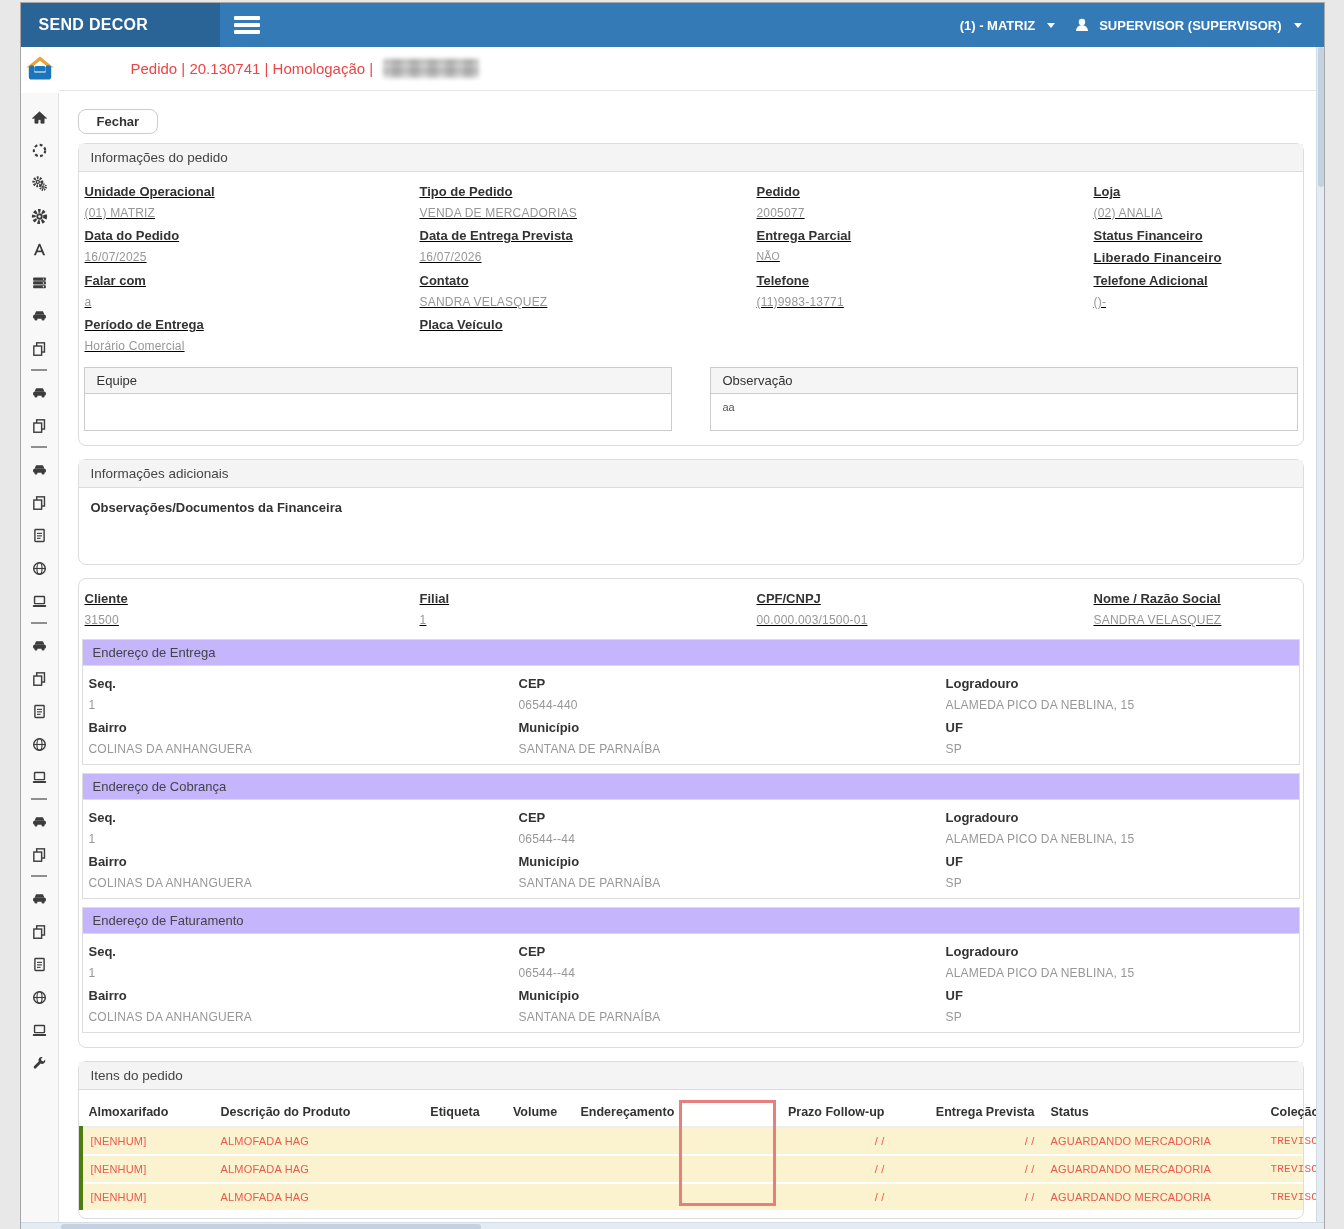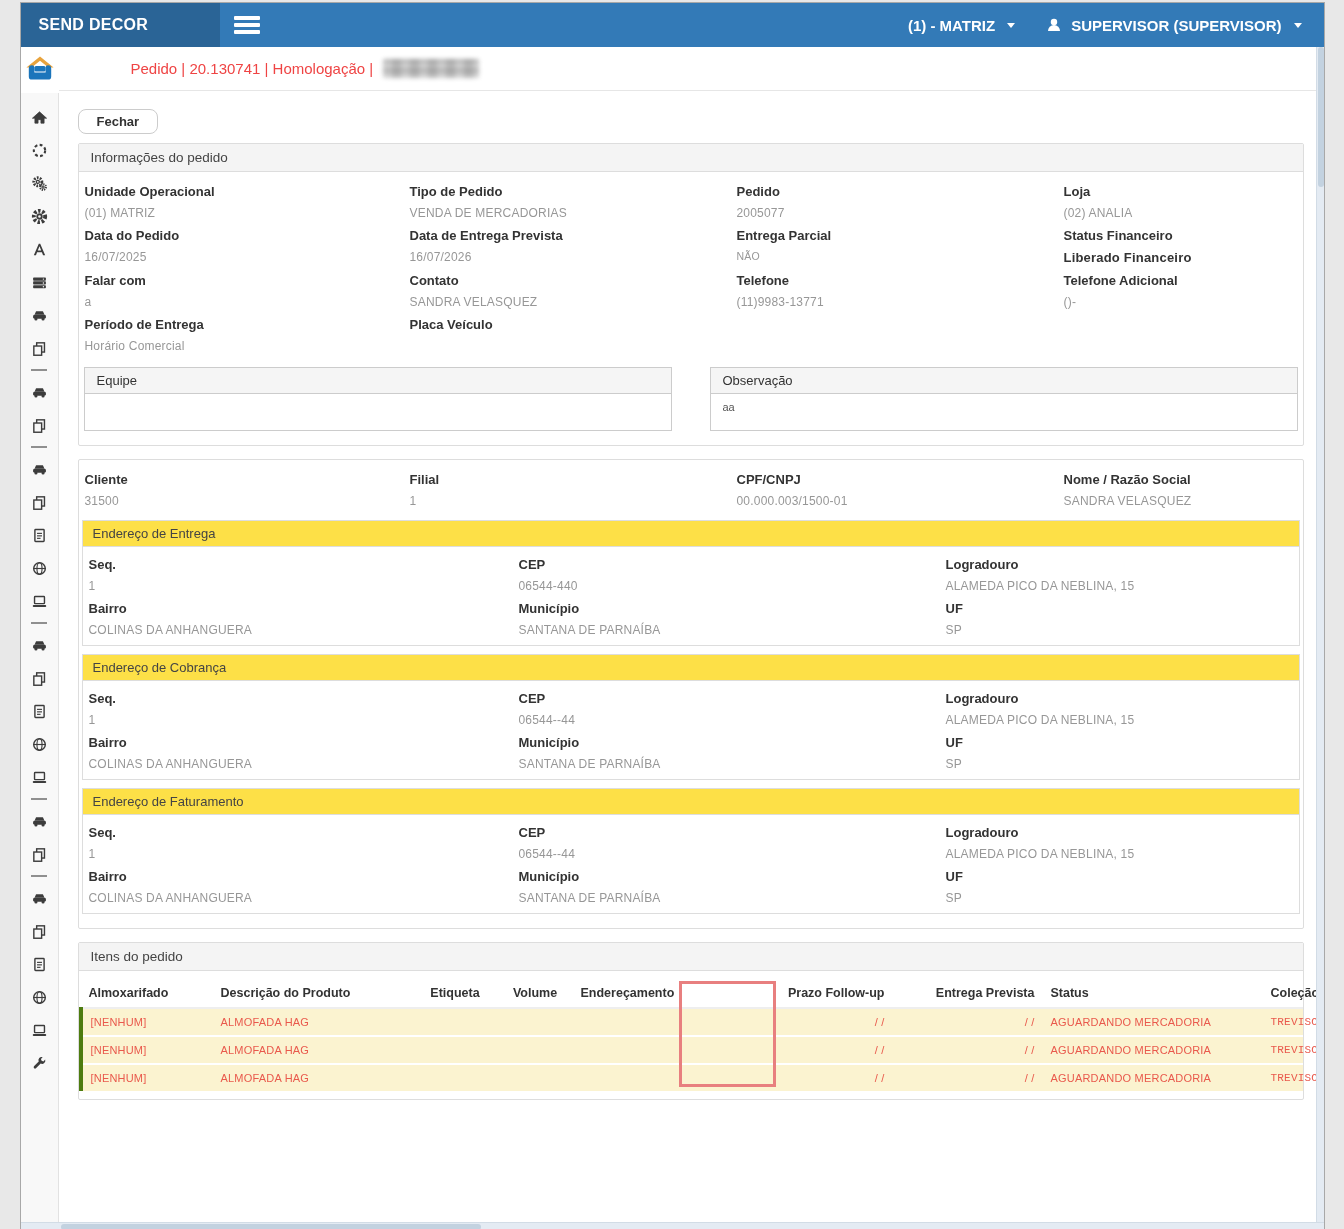--- a/index.html
+++ b/index.html
@@ -8,21 +8,21 @@
   #page {
     position:relative; width:1305px; height:1229px; margin:2px auto;
     background:#fff; border:1px solid #a8a8a8; overflow:hidden;
   }
 
   
   .topbar { position:absolute; left:0; top:0; right:0; height:44px; background:#337ab7; display:flex; align-items:center; z-index:5; }
   .brand { width:199px; height:44px; background:#2a6496; color:#fff; font-size:16px; font-weight:bold; letter-spacing:.3px; display:flex; align-items:center; padding-left:18px; }
   .hamburger { margin-left:14px; width:30px; height:44px; display:flex; flex-direction:column; justify-content:center; gap:3px; cursor:pointer; }
   .hamburger span { display:block; width:26px; height:4px; background:#fff; border-radius:1px; }
-  .topbar-right { margin-left:auto; display:flex; align-items:center; gap:30px; padding-right:22px; color:#fff; font-size:15px; font-weight:bold; }
+  .topbar-right { margin-left:auto; display:flex; align-items:center; gap:18px; padding-right:22px; color:#fff; font-size:13px; font-weight:bold; }
   .tb-item { display:flex; align-items:center; gap:8px; cursor:pointer; }
   .caret { display:inline-block; width:0; height:0; border-left:4px solid transparent; border-right:4px solid transparent; border-top:5px solid #fff; margin-left:4px; }
   .user-ic { width:18px; height:18px; }
 
   
   .sidebar { position:absolute; left:0; top:44px; width:38px; bottom:0; background:#f8f8f8; border-right:1px solid #e2e2e2; z-index:4; }
   .logo-cell { width:38px; height:46px; background:#fff; display:flex; align-items:center; justify-content:center; }
   .logo-cell svg { width:32px; height:32px; }
   .nav-icons { display:flex; flex-direction:column; align-items:center; padding-top:8px; }
   .nav-icon { width:30px; height:30px; margin:1.5px 0; display:flex; align-items:center; justify-content:center; cursor:pointer; color:#3c3c3c; }
@@ -33,41 +33,41 @@
   .crumbbar { position:absolute; left:38px; top:44px; right:8px; height:44px; background:#fff; border-bottom:1px solid #e6e6e6; display:flex; align-items:center; padding-left:72px; font-size:15px; color:#ef4444; z-index:3; }
   .redacted { display:inline-block; width:96px; height:19px; margin-left:10px; border-radius:2px; filter:blur(2px);
     background-image:repeating-linear-gradient(90deg,#cfcfcf 0 9px,#b9b9b9 9px 18px),repeating-linear-gradient(0deg,rgba(255,255,255,.45) 0 5px,rgba(0,0,0,.10) 5px 10px);
     background-blend-mode:multiply; }
 
   
   .main { position:absolute; left:38px; top:88px; right:8px; bottom:8px; background:#fff; padding:18px 12px 0 19px; overflow:hidden; }
 
   .btn { display:inline-block; background:#fff; border:1px solid #ccc; border-radius:8px; padding:4px 18px; font-size:13px; font-weight:bold; color:#333; cursor:pointer; }
 
-  .panel { border:1px solid #ddd; border-radius:2px; margin-top:9px; background:#fff; }
+  .panel { border:1px solid #ddd; border-radius:8px; margin-top:9px; background:#fff; }
   .panel + .panel { margin-top:13px; }
   .panel-hd { background:#f4f4f4; border-bottom:1px solid #ddd; padding:6px 12px; font-size:13.5px; color:#444; }
 
-  .fgrid { display:grid; grid-template-columns:323px 325px 325px 1fr; padding:10px 6px 2px 6px; column-gap:2px; }
+  .fgrid { display:grid; grid-template-columns:323px 325px 325px 1fr; padding:10px 6px 2px 6px; column-gap:12px;text-decoration:underline; }
   .field { padding:2px 4px 6px 0; min-height:40px; }
   .field .lb { font-size:13px; font-weight:bold; color:#333; margin-bottom:7px; }
   .field .vl { font-size:12px; color:#979797; letter-spacing:.2px; min-height:14px; }
   .field .vl.small { font-size:10.5px; }
   .field .vl.strong { font-size:13px; font-weight:bold; color:#333; }
 
   .two-col { display:flex; gap:38px; padding:6px 5px 14px 5px; }
   .mini-panel { flex:1; border:1px solid #ccc; }
   .mini-hd { background:#f5f5f5; border-bottom:1px solid #ccc; padding:5px 12px; font-size:13px; color:#333; }
   .mini-bd { min-height:36px; background:#fff; padding:7px 12px; font-size:11px; color:#555; }
 
   .adic-bd { padding:12px 12px 8px 6px; min-height:76px; }
   .adic-lb { font-size:13px; font-weight:bold; color:#333; padding-left:6px; }
 
   .addr { border:1px solid #ddd; margin:0 3px 8px 3px; }
-  .addr-hd { background:#fde047; border-bottom:1px solid #ddd; padding:5px 10px; font-size:13px; color:#444; }
+  .addr-hd { background:#c4b5fd; border-bottom:1px solid #ddd; padding:5px 10px; font-size:13px; color:#444; }
   .agrid { display:grid; grid-template-columns:430px 427px 1fr; padding:8px 6px 2px 6px; }
   .panel-body-pad { padding-bottom:6px; }
 
   
   .table-wrap { position:relative; margin:8px 0 8px 0; }
   table.items { width:100%; border-collapse:collapse; table-layout:fixed; }
   table.items th { font-size:12.5px; font-weight:bold; color:#333; text-align:left; padding:7px 8px; border-bottom:2px solid #eee; }
   table.items th.c { text-align:center; }
   table.items th.r { text-align:right; }
   table.items td { font-size:11px; color:#e9594c; padding:7px 8px; background:#fbf3d0; letter-spacing:.2px; }
@@ -414,20 +414,27 @@
           <div class="mini-bd"></div>
         </div>
         <div class="mini-panel">
           <div class="mini-hd">Observação</div>
           <div class="mini-bd">aa</div>
         </div>
       </div>
     </div>
 
     
+    <div class="panel">
+      <div class="panel-hd">Informações adicionais</div>
+      <div class="adic-bd">
+        <div class="adic-lb">Observações/Documentos da Financeira</div>
+        <div class="vl"></div>
+      </div>
+    </div>
 
     
     <div class="panel panel-body-pad">
       <div class="fgrid" style="padding-bottom:6px;">
         <div class="field">
             <div class="lb">Cliente</div>
             <div class="vl">31500</div>
           </div>
         <div class="field">
             <div class="lb">Filial</div>

